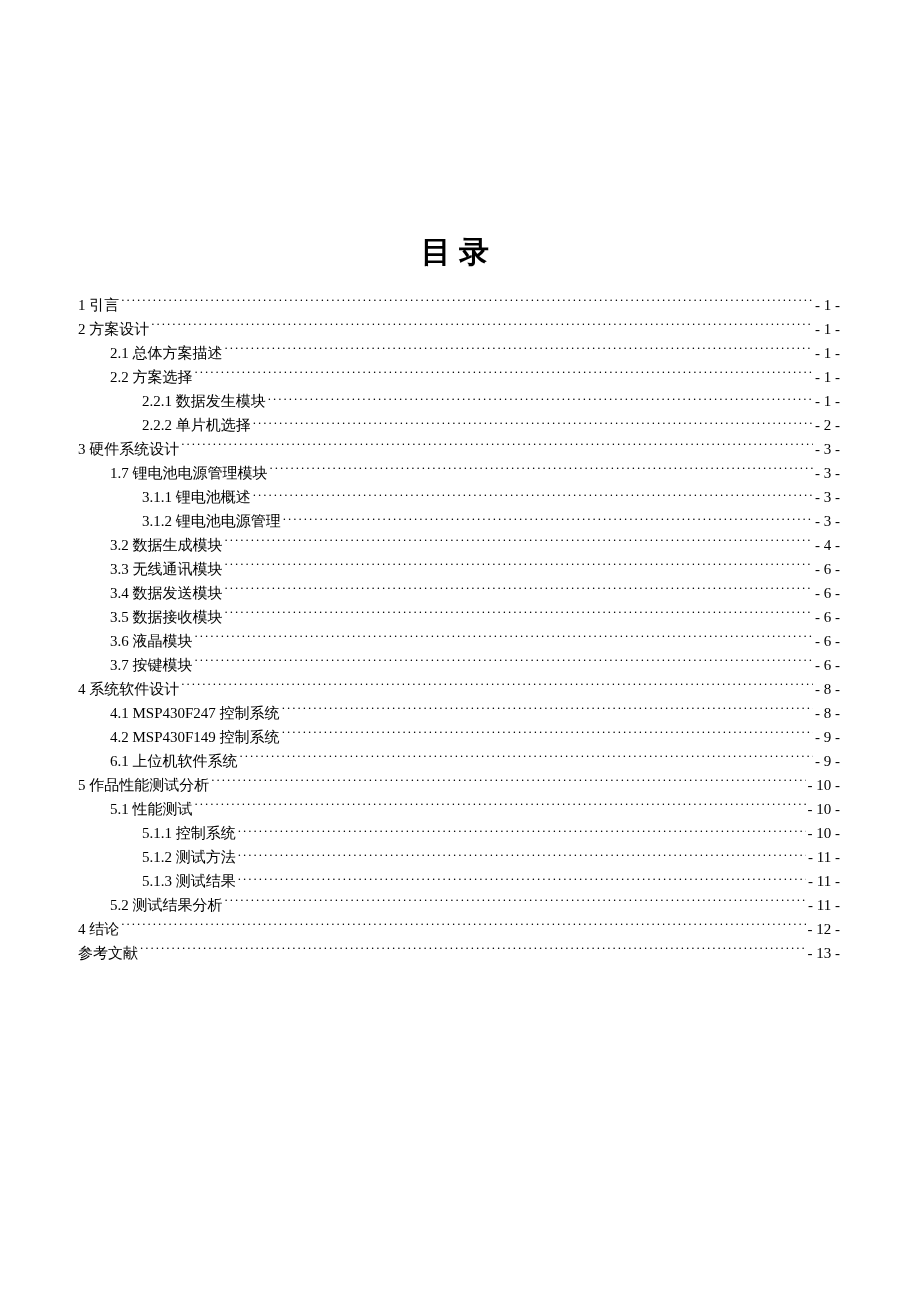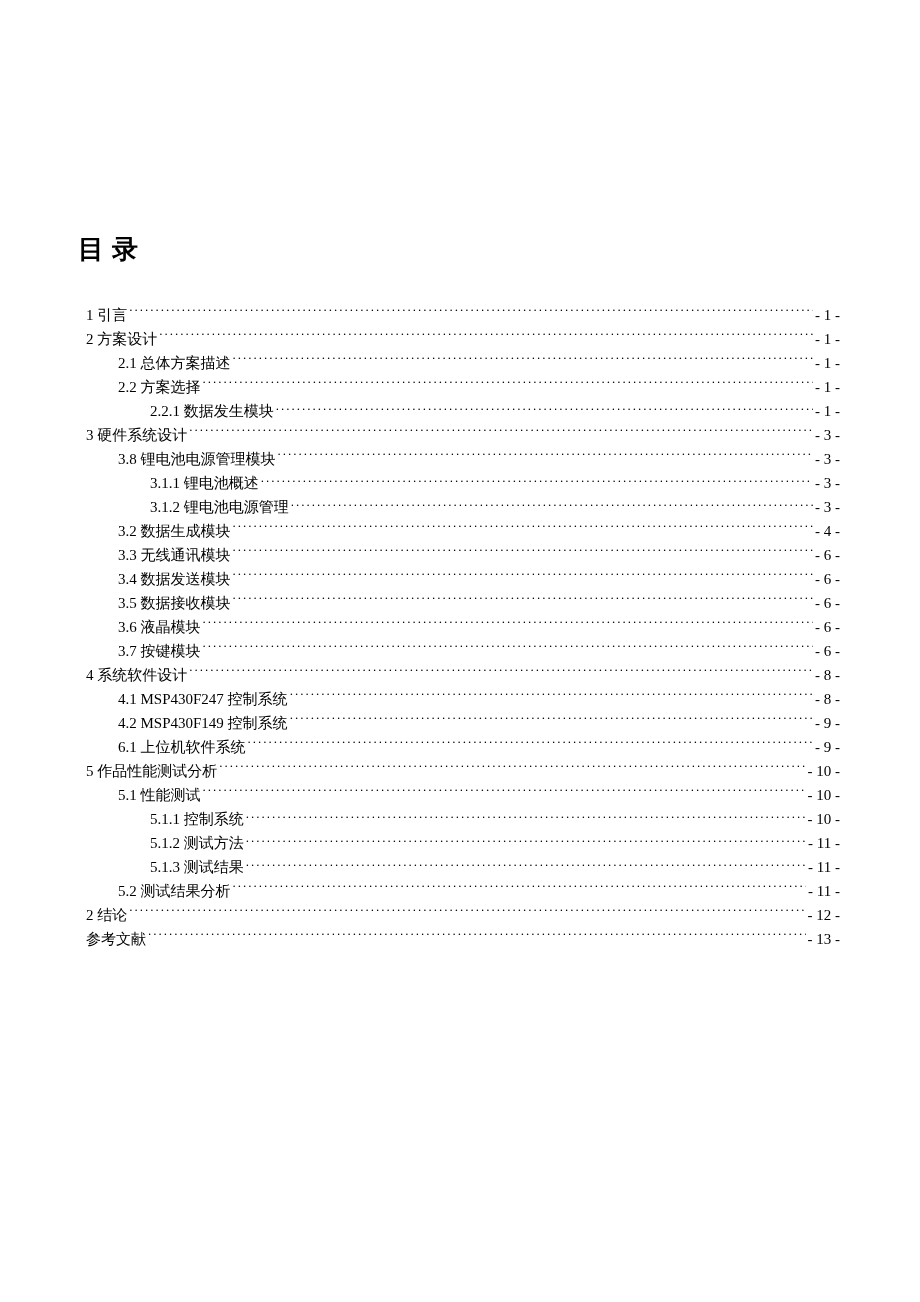--- a/index.html
+++ b/index.html
@@ -6,39 +6,38 @@
     body {
       width: 920px;
       height: 1302px;
       background: #fff;
       font-family: "SimSun", "宋体", serif;
       font-size: 15px;
       color: #000;
       padding: 232px 80px 0 78px;
     }
     .title {
-      text-align: left;
-      font-size: 26px;
+      text-align: center;
+      font-size: 30px;
       font-weight: bold;
-      margin-bottom: 36px;
+      margin-bottom: 20px;
       letter-spacing: 8px;
     }
     .toc-entry {
       display: flex;
       align-items: baseline;
       line-height: 1.6;
       margin-bottom: 0px;
       white-space: nowrap;
     }
     .level-1 { padding-left: 0; }
     .level-2 { padding-left: 32px; }
     .level-3 { padding-left: 64px; align-items: center; }
     .entry-text {
       flex-shrink: 0;
-      margin-left: 8px;
     }
     .dots {
       flex: 1;
       overflow: hidden;
       position: relative;
       height: 1em;
       margin: 0 2px;
     }
     .dots::after {
       content: "............................................................................................................................................................................................................";
@@ -77,27 +76,32 @@
     <div class="toc-entry level-2">
       <span class="entry-text">2.2 方案选择</span>
       <span class="dots"></span>
       <span class="page-num">- 1 -</span>
     </div>
     <div class="toc-entry level-3">
       <span class="entry-text">2.2.1 数据发生模块</span>
       <span class="dots"></span>
       <span class="page-num">- 1 -</span>
     </div>
+    <div class="toc-entry level-3">
+      <span class="entry-text">2.2.2 单片机选择</span>
+      <span class="dots"></span>
+      <span class="page-num">- 2 -</span>
+    </div>
     <div class="toc-entry level-1">
       <span class="entry-text">3 硬件系统设计</span>
       <span class="dots"></span>
       <span class="page-num">- 3 -</span>
     </div>
     <div class="toc-entry level-2">
-      <span class="entry-text">3.8  锂电池电源管理模块</span>
+      <span class="entry-text">1.7  锂电池电源管理模块</span>
       <span class="dots"></span>
       <span class="page-num">- 3 -</span>
     </div>
     <div class="toc-entry level-3">
       <span class="entry-text">3.1.1 锂电池概述</span>
       <span class="dots"></span>
       <span class="page-num">- 3 -</span>
     </div>
     <div class="toc-entry level-3">
       <span class="entry-text">3.1.2 锂电池电源管理</span>
@@ -178,21 +182,21 @@
       <span class="entry-text">5.1.3 测试结果</span>
       <span class="dots"></span>
       <span class="page-num">- 11 -</span>
     </div>
     <div class="toc-entry level-2">
       <span class="entry-text">5.2 测试结果分析</span>
       <span class="dots"></span>
       <span class="page-num">- 11 -</span>
     </div>
     <div class="toc-entry level-1">
-      <span class="entry-text">2 结论</span>
+      <span class="entry-text">4 结论</span>
       <span class="dots"></span>
       <span class="page-num">- 12 -</span>
     </div>
     <div class="toc-entry level-1">
       <span class="entry-text">参考文献</span>
       <span class="dots"></span>
       <span class="page-num">- 13 -</span>
     </div>
   </div>
 

